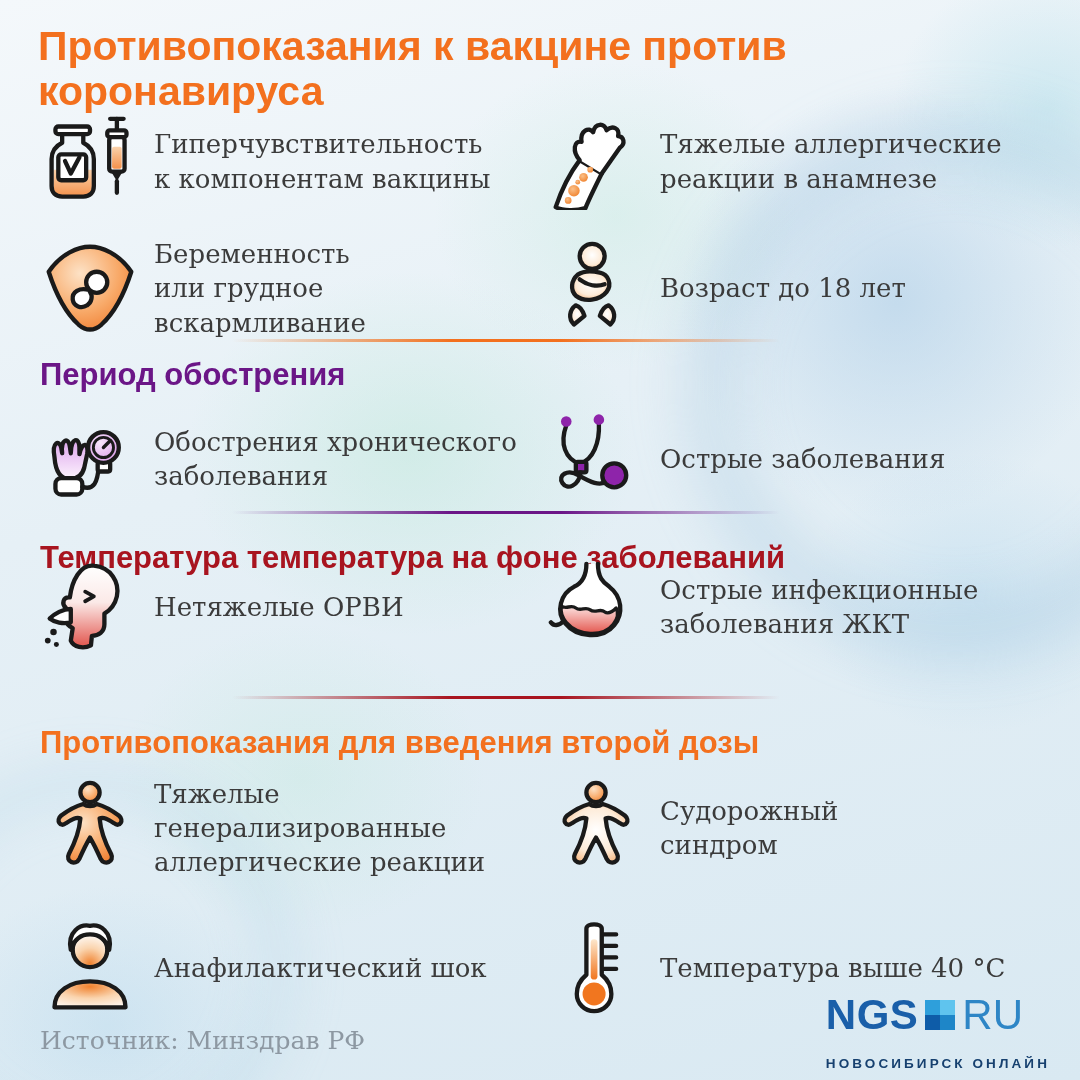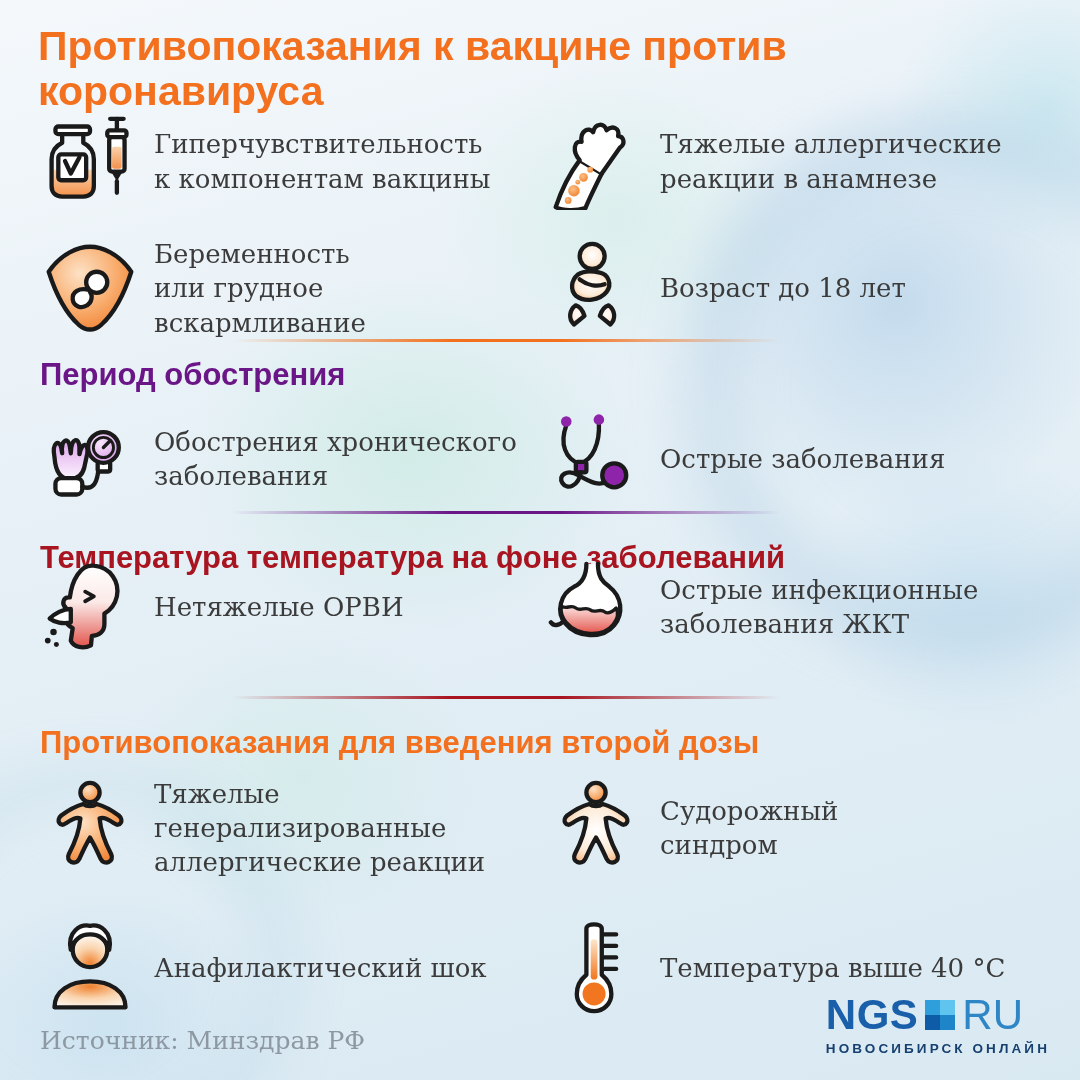--- a/index.html
+++ b/index.html
@@ -40,21 +40,21 @@
   .divider.orange{background:linear-gradient(90deg,transparent,var(--color-orange,#F3701E) 40%,var(--color-orange,#F3701E) 60%,transparent);}
   .divider.purple{background:linear-gradient(90deg,transparent,var(--color-purple,#6B1687) 40%,var(--color-purple,#6B1687) 60%,transparent);}
   .divider.red{background:linear-gradient(90deg,transparent,var(--color-red,#A8141F) 40%,var(--color-red,#A8141F) 60%,transparent);}
   .source{position:absolute;left:40px;top:1026px;font:25px "DejaVu Serif",serif;color:var(--color-muted,#8D98A2);}
   .logo{position:absolute;right:30px;top:994px;display:flex;flex-direction:column;align-items:flex-start;}
   .logo-row{display:flex;align-items:center;gap:7px;}
   .logo-ngs{font:800 42px/1 "Liberation Sans",sans-serif;color:var(--color-logo-dark,#1A5FA9);letter-spacing:.5px;}
   .logo-square{width:30px;height:30px;display:grid;grid-template-columns:1fr 1fr;grid-template-rows:1fr 1fr;}
   .logo-square i{display:block;}
   .logo-ru{font:400 42px/1 "Liberation Sans",sans-serif;color:var(--color-logo-light,#2E86C6);}
-  .logo-sub{font:700 13.5px "Liberation Sans",sans-serif;color:var(--color-logo-navy,#16406F);letter-spacing:3.1px;margin-top:5px;}
+  .logo-sub{font:700 13.5px "Liberation Sans",sans-serif;color:var(--color-logo-navy,#16406F);letter-spacing:3.1px;margin-top:20px;}
 </style>
 </head>
 <body>
 
 <div class="canvas">
 
   <svg width="0" height="0" style="position:absolute" aria-hidden="true">
     <defs>
       <linearGradient id="gVial" x1="0" y1="0" x2="0" y2="1">
           <stop offset="0" stop-color="#FBD3AC"></stop>

